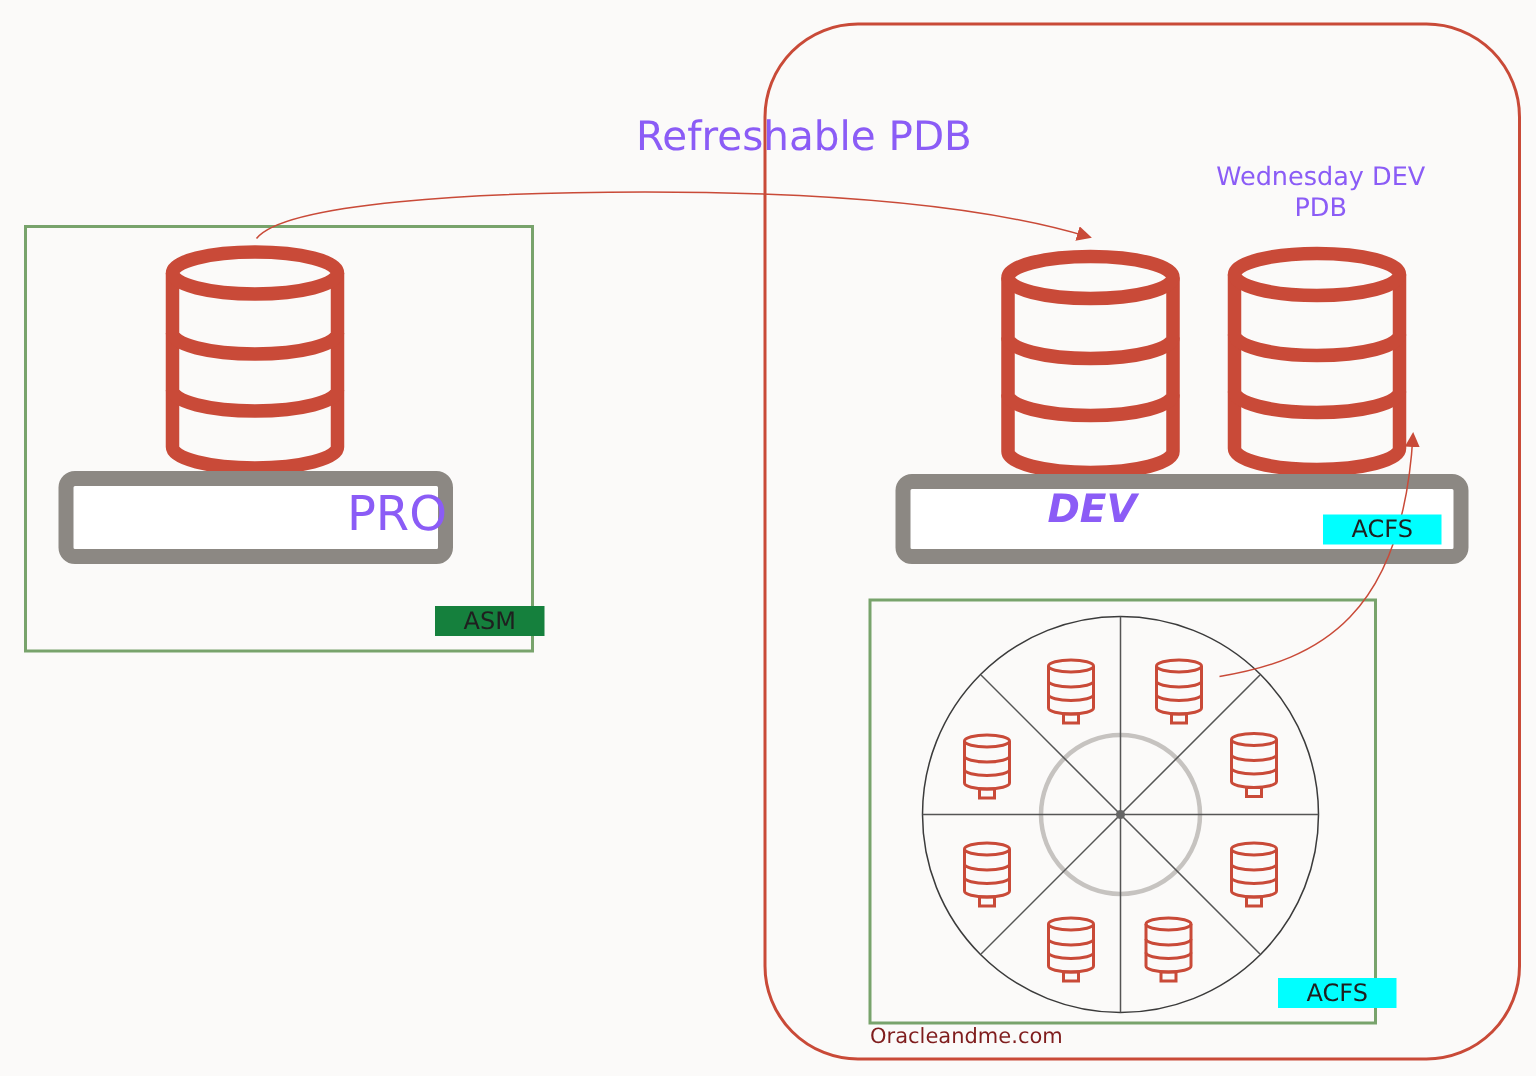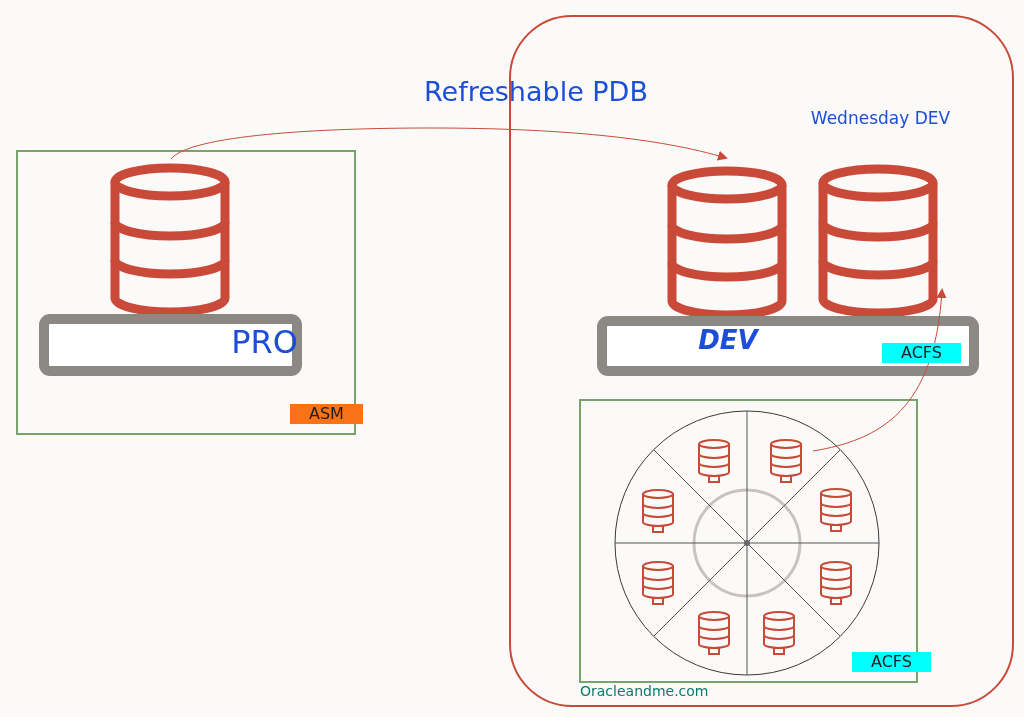--- a/index.html
+++ b/index.html
@@ -1,27 +1,27 @@
 <!DOCTYPE html>
 <html><head>
 <meta charset="utf-8">
 <style>
   html,body{margin:0;padding:0;}
   body{width:1024px;height:717px;background:#fbfaf9;position:relative;overflow:hidden;font-family:"DejaVu Sans",sans-serif;}
   svg.main{position:absolute;left:0;top:0;}
-  .lbl{position:absolute;color:#1d4ed8;white-space:nowrap;}
+  .lbl{position:absolute;color:#8b5cf6;white-space:nowrap;}
   .title{left:424px;top:76px;font-size:27px;}
   .tuesday{left:808px;top:108px;font-size:17px;line-height:21px;text-align:center;width:145px;}
   .pro{left:40px;top:323px;width:258px;text-align:right;font-size:32px;}
   .dev{left:598px;top:325px;width:260px;text-align:center;font-size:26px;font-weight:bold;font-style:italic;}
   .badge{position:absolute;font-size:16px;padding:0 19px;line-height:20px;color:#1f1f1f;}
-  .asm{left:290px;top:404px;background:#f97316;}
+  .asm{left:290px;top:404px;background:#15803d;}
   .acfs1{left:882px;top:343px;background:#00ffff;}
   .acfs2{left:852px;top:652px;background:#00ffff;}
-  .wm{position:absolute;left:580px;top:683px;font-size:14px;color:#0f766e;}
+  .wm{position:absolute;left:580px;top:683px;font-size:14px;color:#7f1d1d;}
 </style>
 </head>
 <body>
 
 <svg class="main" width="1024" height="717" viewBox="0 0 1024 717">
   <defs>
     <marker id="arr" markerWidth="10" markerHeight="10" refX="8" refY="5" orient="auto" markerUnits="userSpaceOnUse">
       <path d="M0,0 L10,5 L0,10 Z" fill="#c94a38"></path>
     </marker>
     <g id="db">
@@ -68,19 +68,20 @@
   <use href="#sdb" x="658" y="578"></use>
   <use href="#sdb" x="658" y="506"></use>
 
   <path d="M171,159 C190,135 320,128 430,128 C560,128 660,138 726,158" fill="none" stroke="#c94a38" stroke-width="1" marker-end="url(#arr)"></path>
   <path d="M813,451 C880,440 935,410 942,290" fill="none" stroke="#c94a38" stroke-width="1" marker-end="url(#arr)"></path>
 </svg>
 
 <div class="lbl title">Refreshable PDB</div>
 <div class="lbl tuesday">
   <div>Wednesday DEV</div>
+  <div>PDB</div>
 </div>
 <div class="lbl pro">PRO</div>
 <div class="lbl dev">DEV</div>
 <div class="badge asm">ASM</div>
 <div class="badge acfs1">ACFS</div>
 <div class="badge acfs2">ACFS</div>
 <div class="wm">Oracleandme.com</div>
 
 </body></html>

